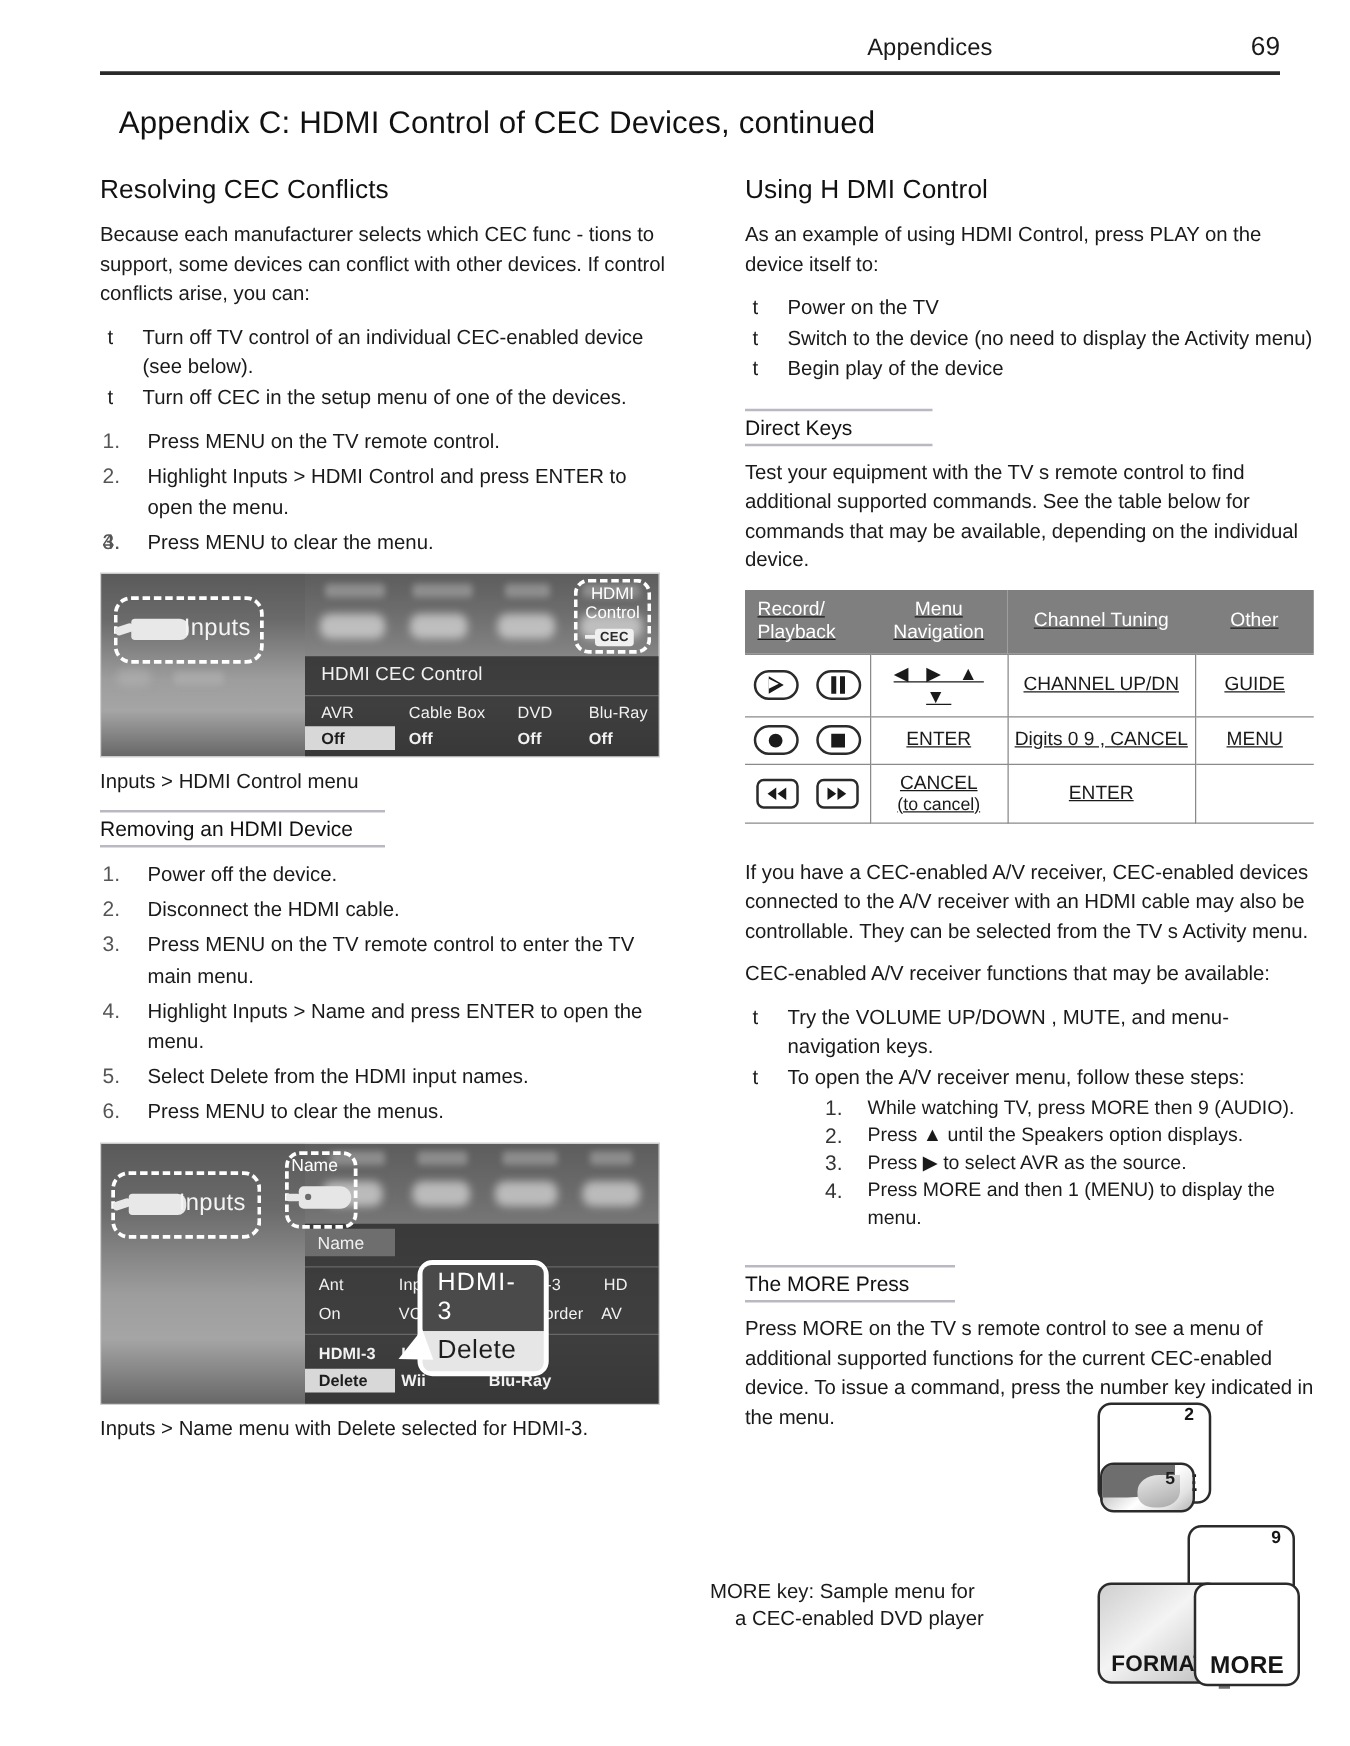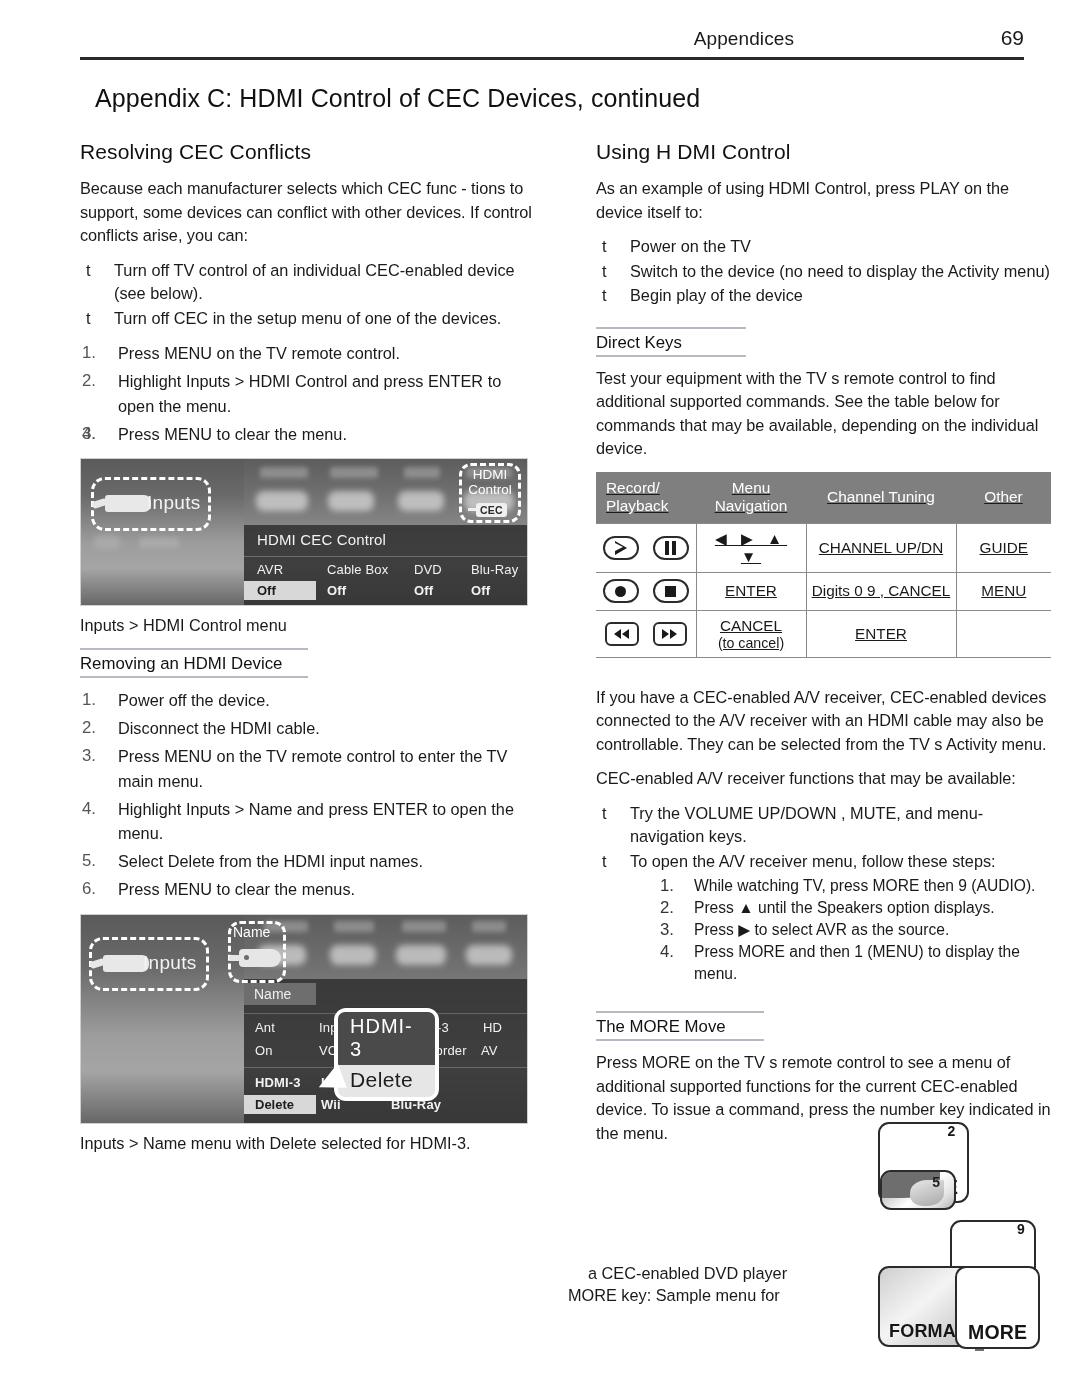--- a/index.html
+++ b/index.html
@@ -577,21 +577,21 @@
             <span>Press ▶ to select AVR as the source.</span>
           </li>
           <li>
             <span class="nmark">4.</span>
             <span>Press MORE and then 1 (MENU) to display the menu.</span>
           </li>
         </ol>
       </li>
     </ul>
 
-    <div class="subhead more" style="margin-top:14px;">The MORE Move</div>
+    <div class="subhead more" style="margin-top:14px;">The MORE Press</div>
 
     <p class="body">Press MORE on the TV s remote control to see a menu of additional supported functions for the current CEC-enabled device.  To issue a command, press the number key indicated in the menu.</p>
   </div>
 
   <div class="remote" style="left:878px; top:1122px;">
     <span class="rkey">
       <span class="num">2</span>
       <span class="lbl">ANGLE</span>
     </span>
   </div>
@@ -618,17 +618,17 @@
     </span>
   </div>
 
   <div class="remote" style="left:955px; top:1266px;">
     <span class="rkey" style="padding:6px 11px 5px 11px;">
       <span class="lbl">MORE</span>
     </span>
   </div>
 
   <div class="morecap" style="left:568px; top:1262px; width:300px;">
+    <div>MORE key:  Sample menu for</div>
     <div style="padding-left:20px;">a CEC-enabled DVD player</div>
-    <div>MORE key:  Sample menu for</div>
   </div>
 
 </div>
 
 </body></html>

